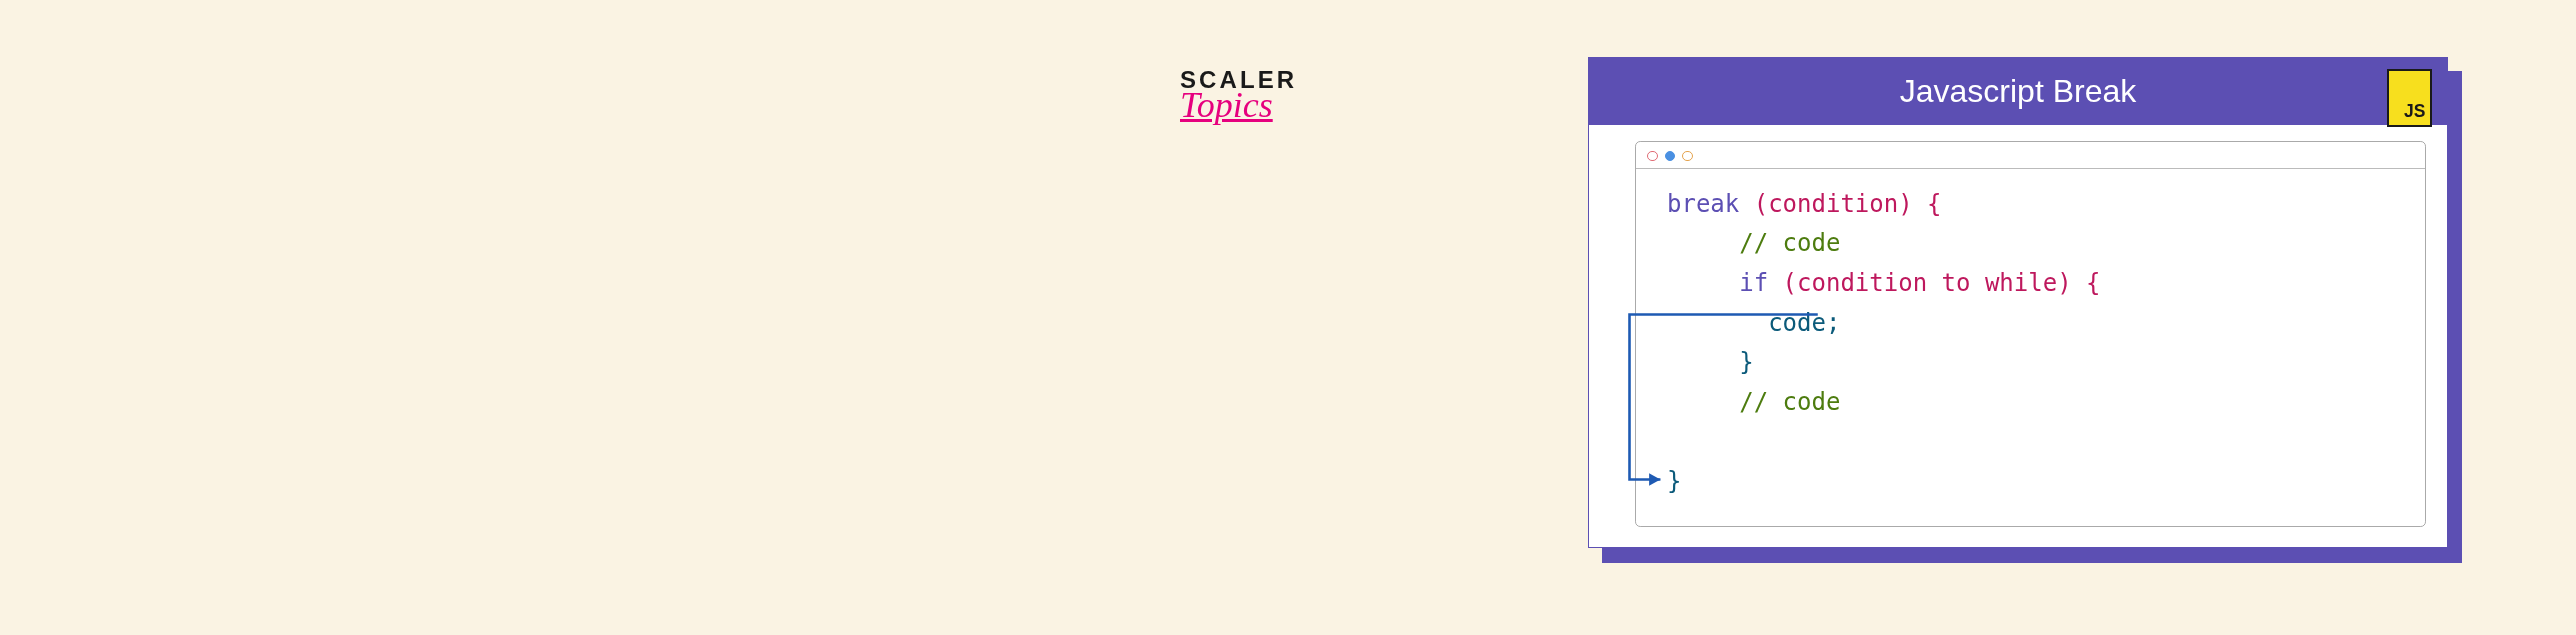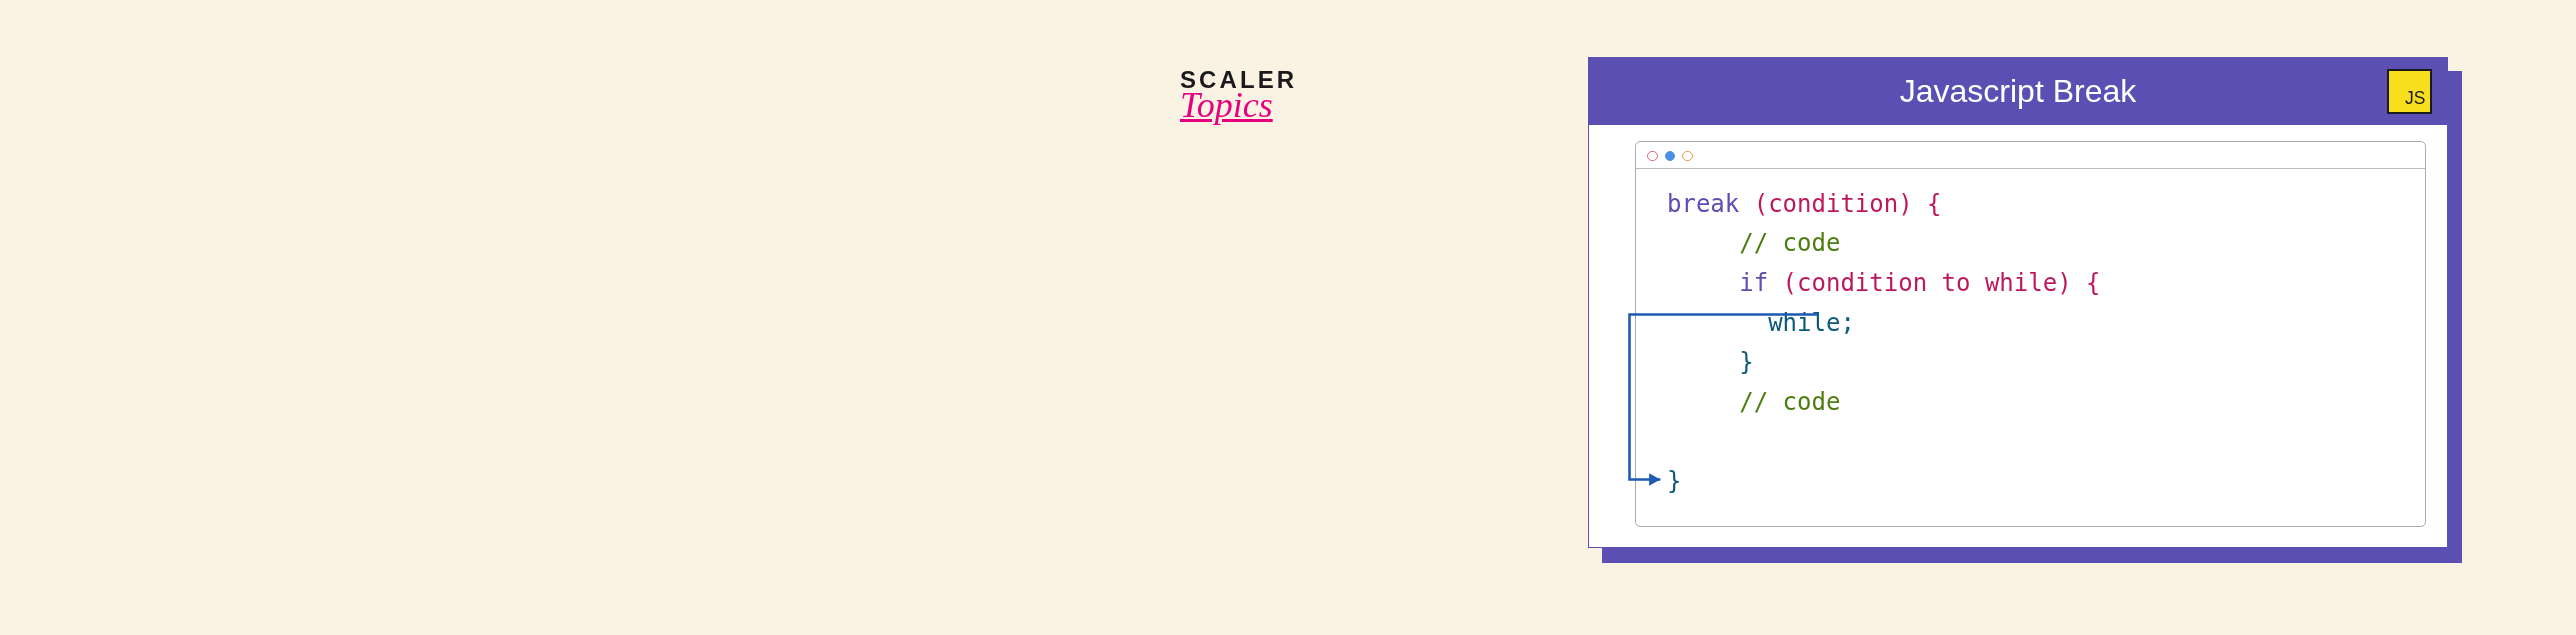--- a/index.html
+++ b/index.html
@@ -66,28 +66,28 @@
   .header-title {
     color: #fff;
     font-size: 32px;
     font-weight: 500;
   }
   .js-badge {
     position: absolute;
     right: 15.5px;
     top: 11.3px;
     width: 45px;
-    height: 45px;
+    height: 58px;
     background: #F7DF1E;
     border: 2.1px solid #1a1a1a;
     display: flex;
     align-items: flex-end;
     justify-content: flex-end;
     padding: 3.1px 4.1px;
-    font-weight: 400;
+    font-weight: 700;
     font-size: 17.5px;
     color: #1a1a1a;
   }
 
   
   .code-window {
     margin: 15.5px 20.6px 20.6px 46px;
     border: 1px solid #aaa;
     border-radius: 5.2px;
     background: #fff;
@@ -151,21 +151,21 @@
     <div class="code-window">
       <div class="window-dots">
         <div class="dot dot-red"></div>
         <div class="dot dot-blue"></div>
         <div class="dot dot-orange"></div>
       </div>
 
       <div class="code"><span class="kw">break</span><span class="cond"> (condition) {</span>
      <span class="comment">// code</span>
      <span class="kw">if</span><span class="cond"> (condition to while) {</span>
-       <span class="txt">while;</span>
+       <span class="txt">code;</span>
      <span class="txt">}</span>
      <span class="comment">// code</span>
 
 <span class="txt">}</span></div>
 
       <svg class="arrow-svg" viewBox="0 0 440 380">
         <path d="M 395 30 L 30 30 L 30 350 L 90 350" fill="none" stroke="#1E5AB3" stroke-width="5"></path>
         <path d="M 90 350 L 68 338 L 68 362 Z" fill="#1E5AB3"></path>
       </svg>
     </div>

